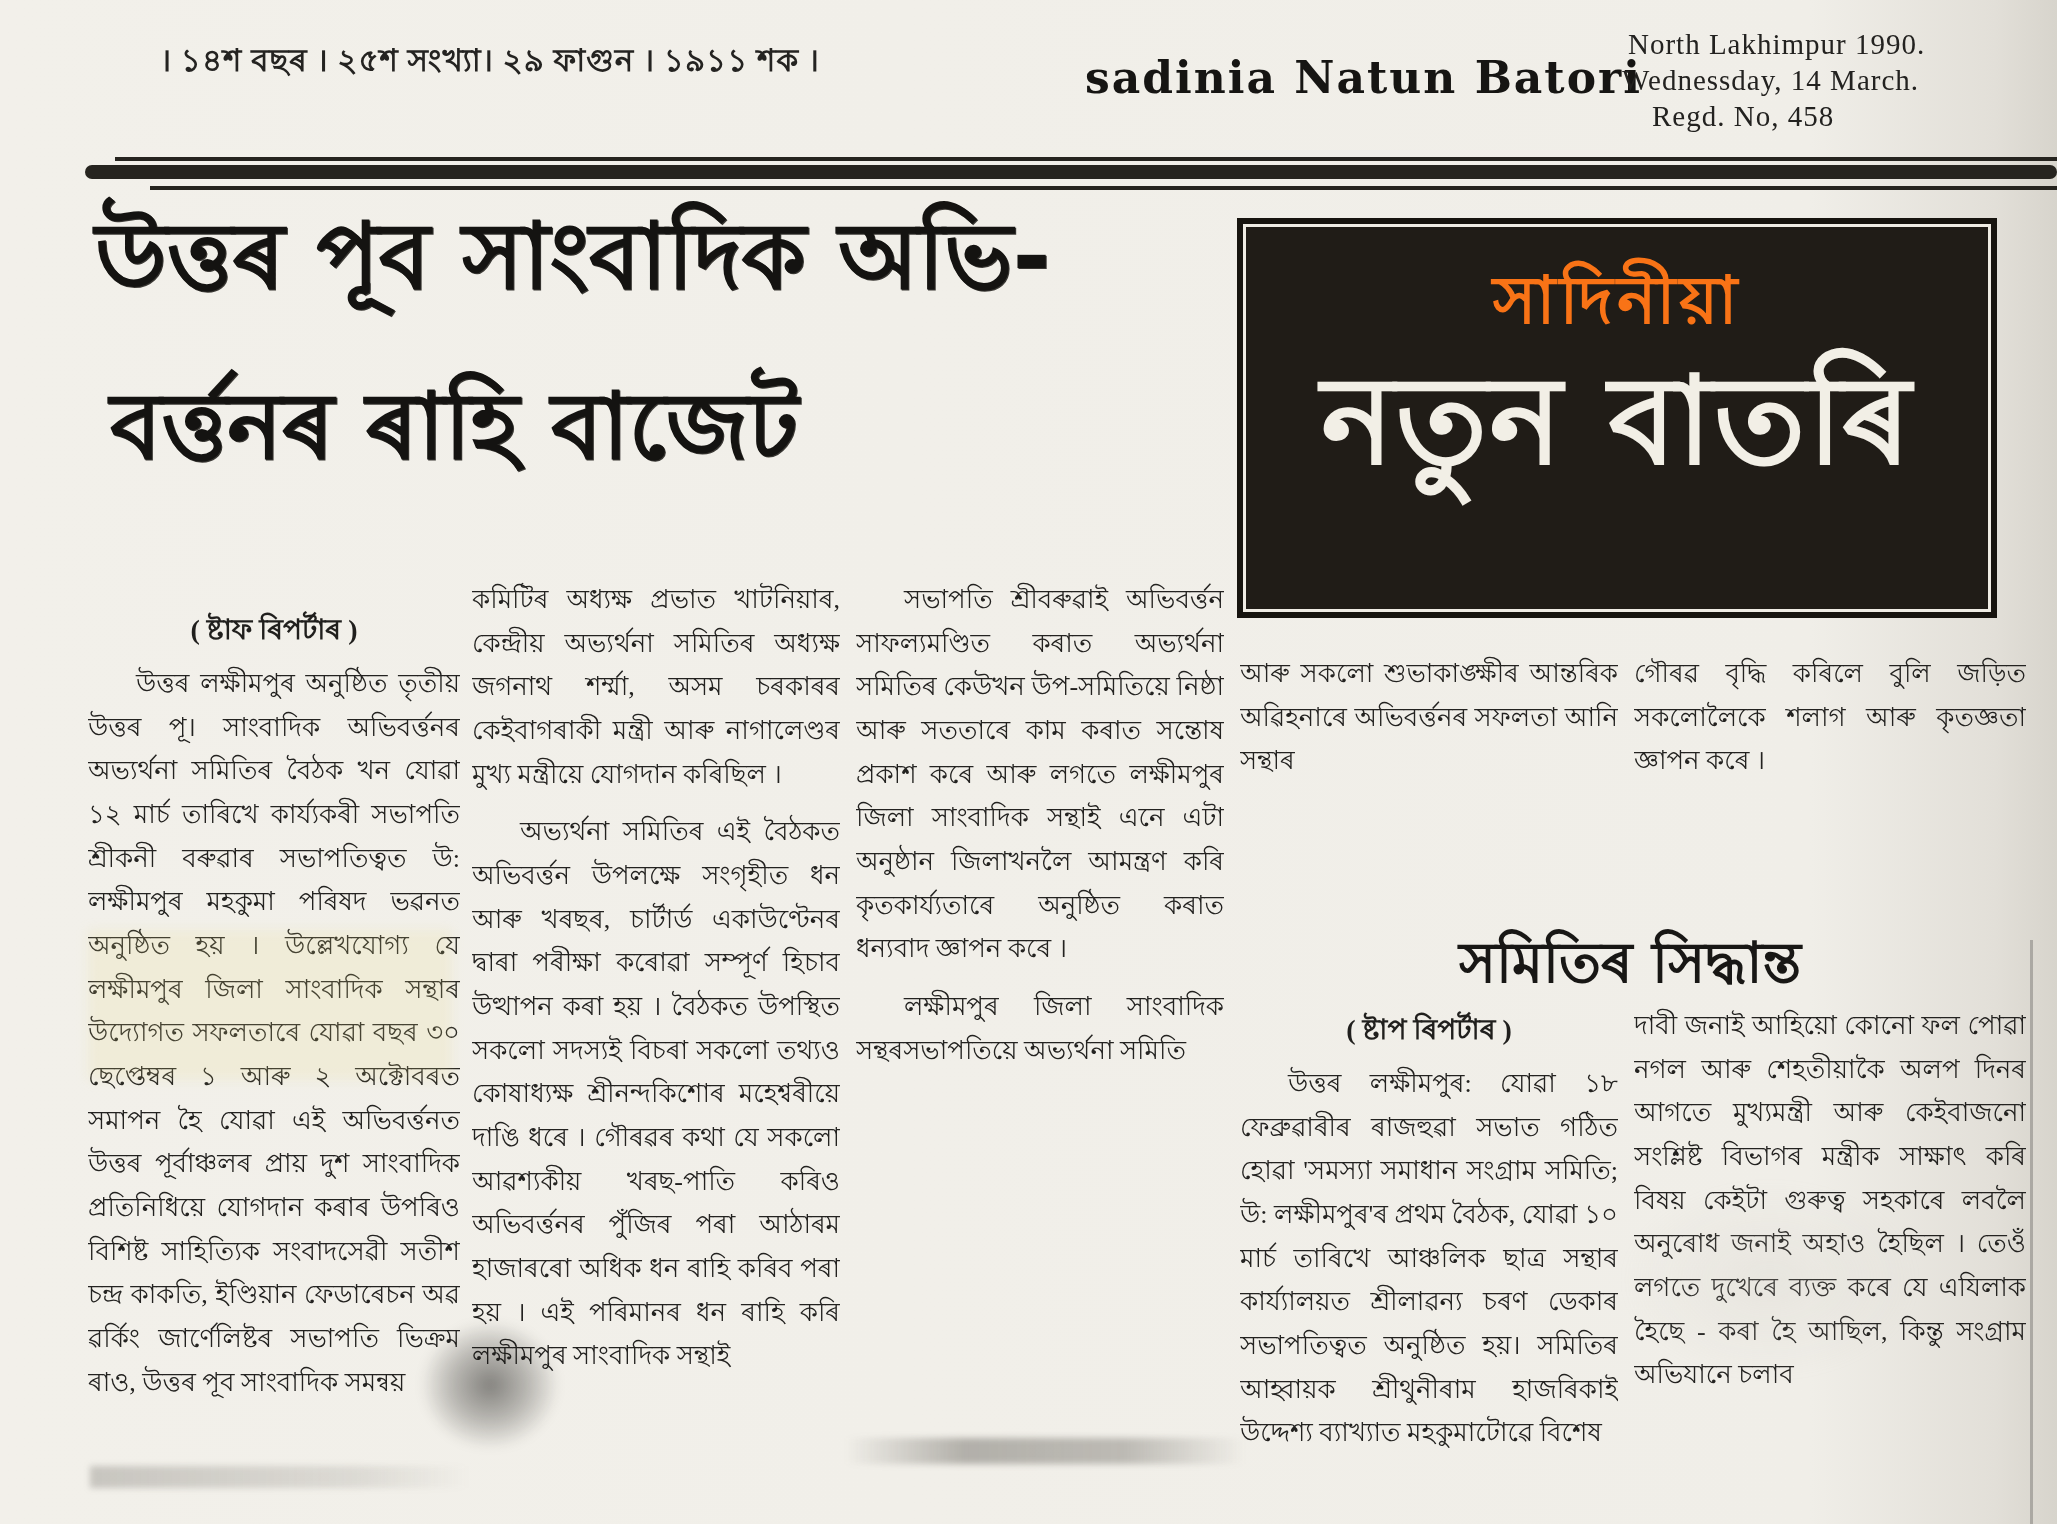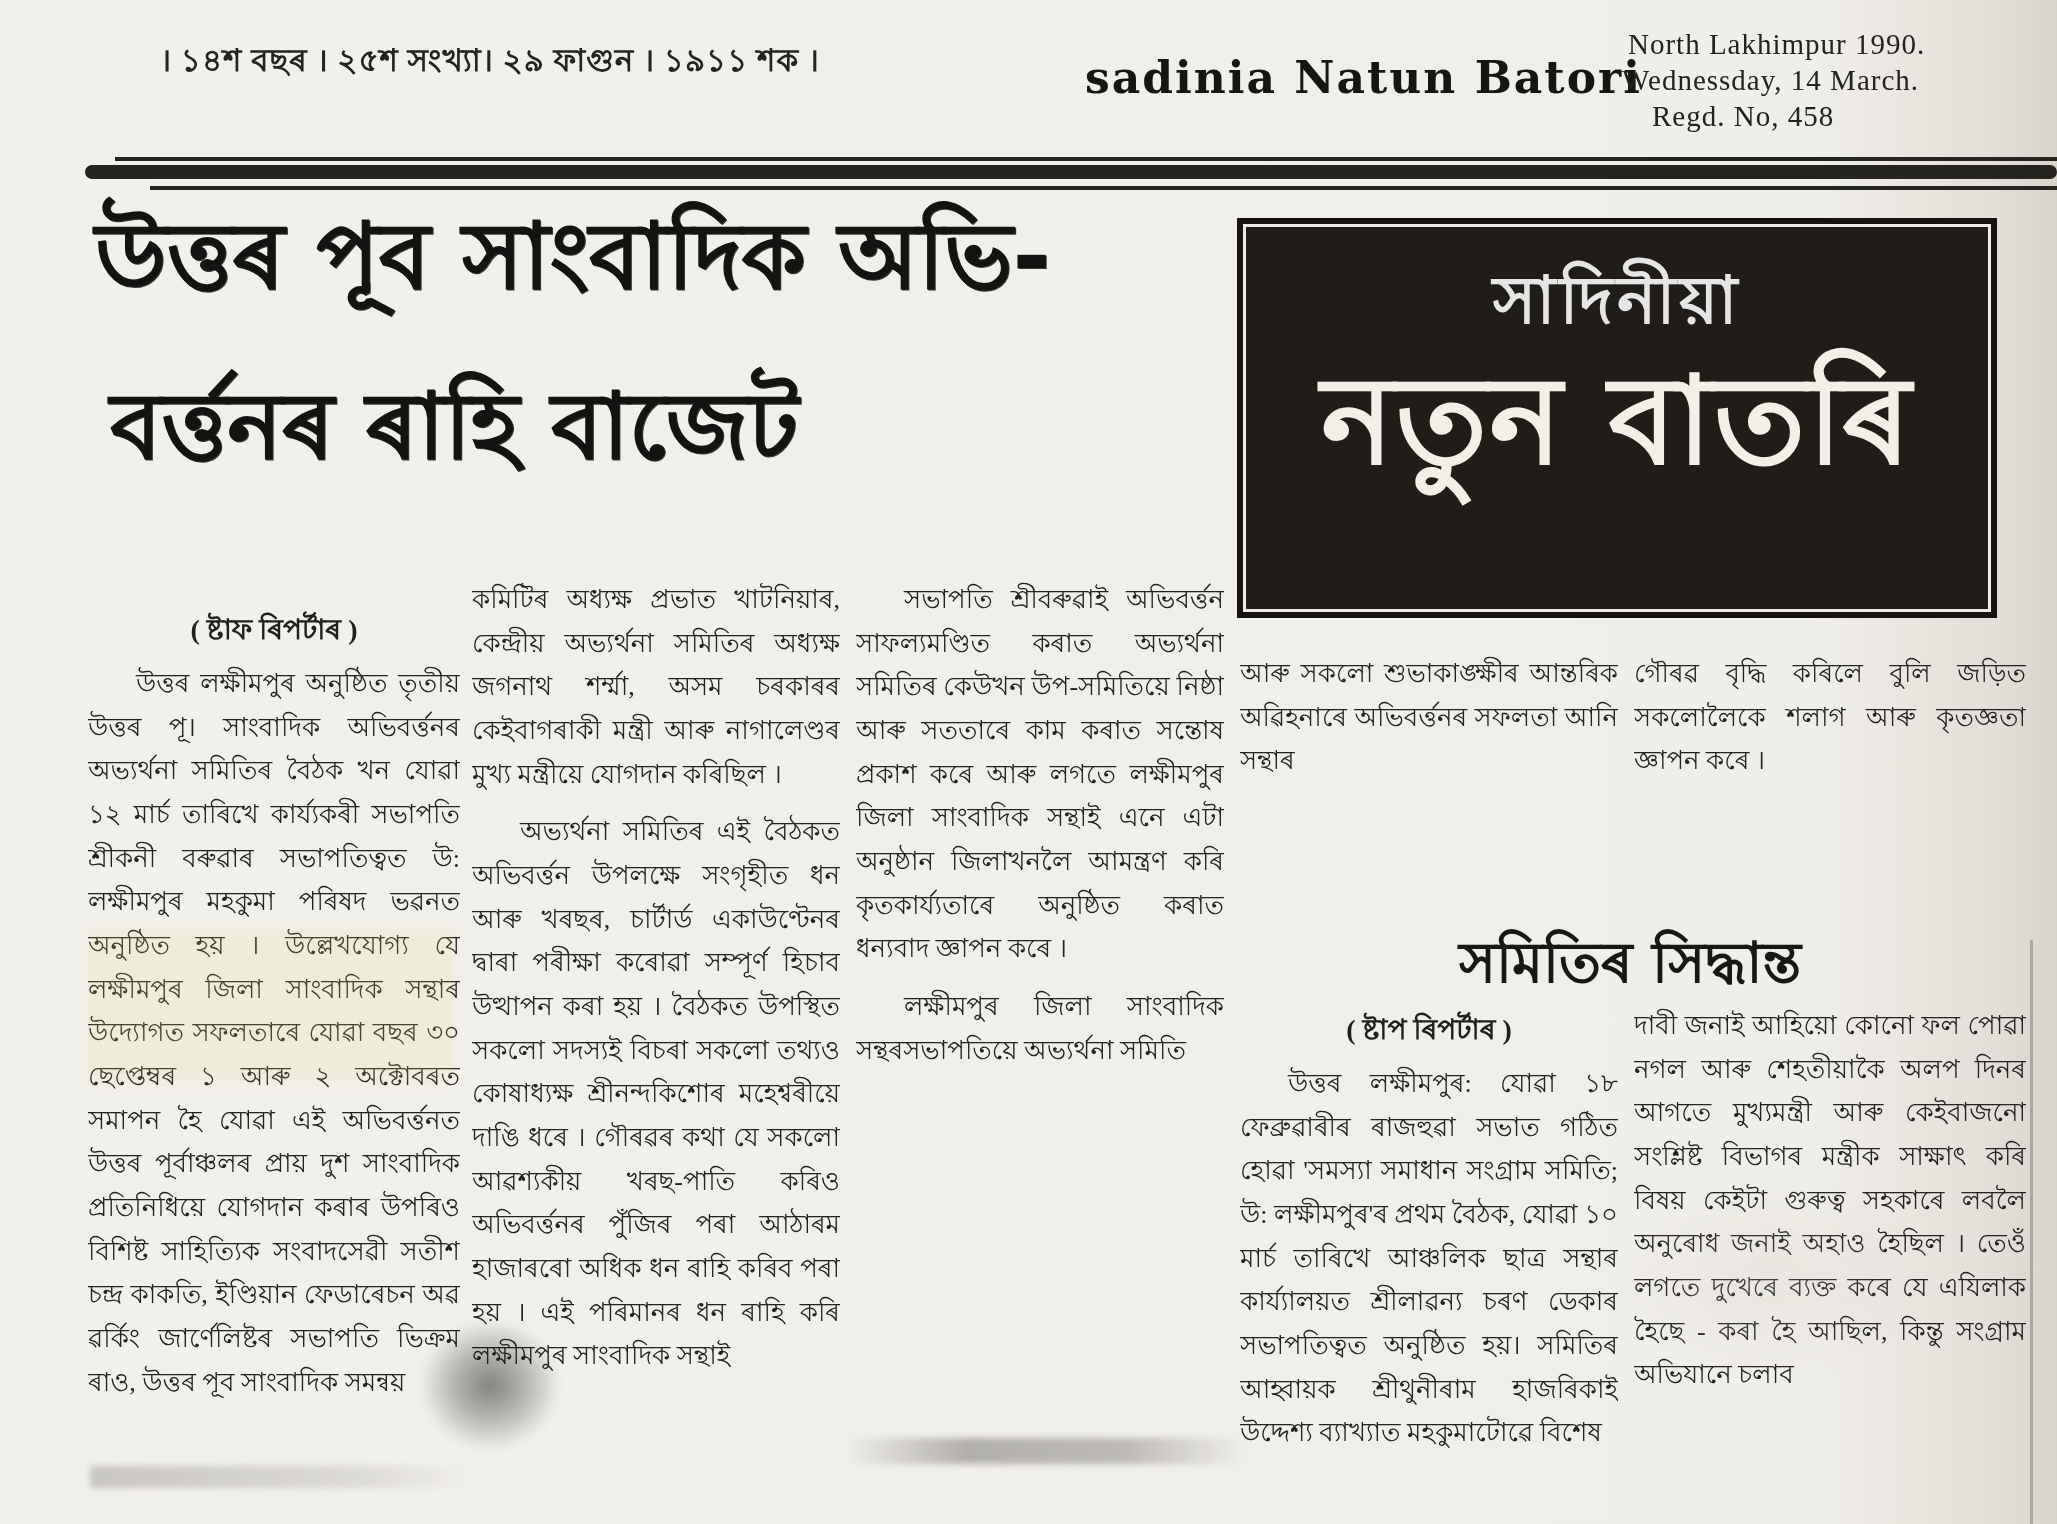--- a/index.html
+++ b/index.html
@@ -20,21 +20,21 @@
   .rule{background:#26241f;}
   
   .h1line{font-family:"DejaVu Sans","Liberation Sans",sans-serif;font-weight:bold;color:#141311;font-size:92px;line-height:1.12;white-space:nowrap;text-shadow:1px 1px 0 #3a3834;}
   
   .logo-box{
     background:#201c17;
     border:6px solid #17140f;
     box-shadow:0 0 0 3px #efece4 inset, 0 0 0 10px #201c17 inset;
     text-align:center;
   }
-  .logo-s{font-family:"DejaVu Sans","Liberation Sans",sans-serif;font-weight:bold;color:#e5e5e5;font-size:66px;letter-spacing:4px;line-height:1.0;}
+  .logo-s{font-family:"DejaVu Sans","Liberation Sans",sans-serif;font-weight:bold;color:#f97316;font-size:66px;letter-spacing:4px;line-height:1.0;}
   .logo-b{font-family:"DejaVu Sans","Liberation Sans",sans-serif;font-weight:bold;color:#f2efe6;font-size:122px;letter-spacing:2px;line-height:1.0;}
   
   .byline{font-size:28px;font-weight:bold;text-align:center;color:#201f1d;}
   .bodytext{font-size:26px;line-height:1.68;text-align:justify;color:#232220;overflow:hidden;}
   .bodytext p{margin:0 0 14px 0;}
   .bodytext p.ind{text-indent:48px;}
   
   .h2line{font-family:"DejaVu Sans","Liberation Sans",sans-serif;font-weight:bold;color:#181715;font-size:56px;line-height:1.35;text-align:center;white-space:nowrap;}
   
   .blot{border-radius:50%;filter:blur(5px);}

